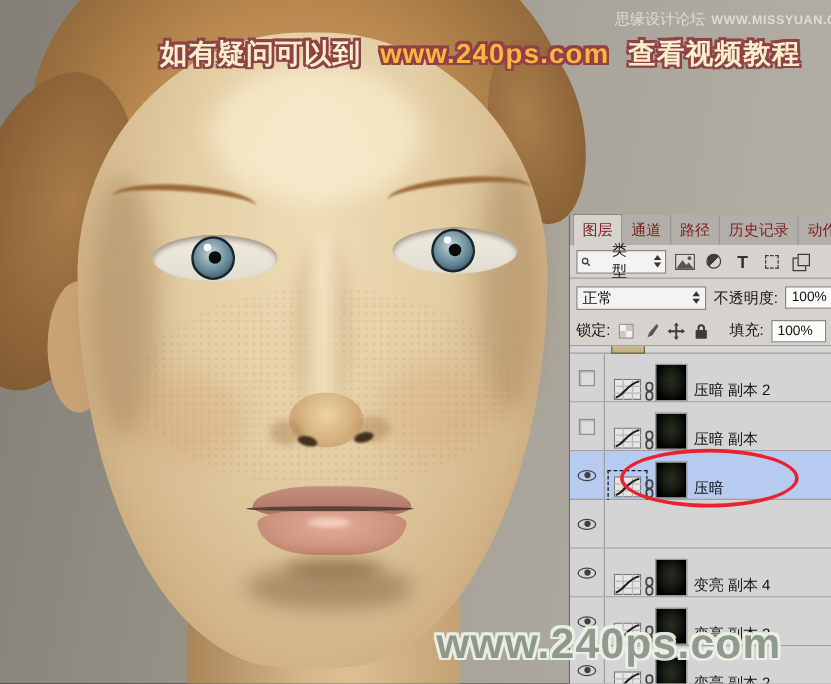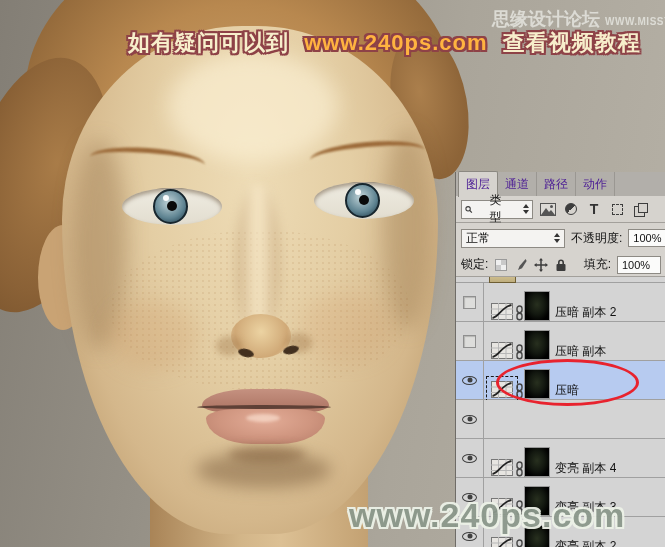--- a/index.html
+++ b/index.html
@@ -65,33 +65,33 @@
 
   
   .banner{position:absolute;left:128px;top:28px;z-index:40;font-weight:bold;font-size:22px;
     white-space:nowrap;letter-spacing:1px;
     text-shadow:-2px -2px 0 #8e4247,2px -2px 0 #8e4247,-2px 2px 0 #8e4247,2px 2px 0 #8e4247,
       0 -2px 0 #8e4247,0 2px 0 #8e4247,-2px 0 0 #8e4247,2px 0 0 #8e4247;}
   .banner .cjk{color:#f7eecb;}
   .banner .url{color:#ffb340;padding:0 8px;}
   .wm-top{position:absolute;left:492px;top:7px;z-index:40;color:rgba(228,228,222,.85);
     white-space:nowrap;display:flex;align-items:baseline;gap:5px;}
-  .wm-top .cjk{font-size:18px;font-weight:bold;}
+  .wm-top .cjk{font-size:12px;}
   .wm-top .latin{font-size:10px;font-weight:bold;letter-spacing:.5px;}
   .wm-bottom{position:absolute;left:349px;top:496px;z-index:45;font-size:34px;font-weight:bold;
     color:#8c998c;letter-spacing:1px;opacity:.95;white-space:nowrap;
     text-shadow:-2px -2px 0 #edf2e8,2px -2px 0 #edf2e8,-2px 2px 0 #edf2e8,2px 2px 0 #edf2e8,
       0 -2px 0 #edf2e8,0 2px 0 #edf2e8,-2px 0 0 #edf2e8,2px 0 0 #edf2e8;}
 
   
   .panel{position:absolute;left:455px;top:172px;width:211px;height:375px;z-index:20;
     background:#d6d3ce;border-left:1px solid #6f6c67;display:flex;flex-direction:column;
     font-size:12px;color:#111;}
   .tabbar{height:24px;background:#b2afaa;display:flex;align-items:flex-end;padding-left:2px;flex:none;}
-  .tab{padding:4px 7px 3px;white-space:nowrap;color:#4c1d95;border-right:1px solid #9a9792;}
+  .tab{padding:4px 7px 3px;white-space:nowrap;color:#7f1d1d;border-right:1px solid #9a9792;}
   .tab.active{background:#d6d3ce;border:1px solid #8b8881;border-bottom:none;border-radius:2px 2px 0 0;
     margin-bottom:-1px;padding-bottom:4px;}
   .filter-row{height:27px;flex:none;display:flex;align-items:center;gap:7px;padding:0 5px;
     border-bottom:1px solid #a3a09b;}
   .kind-box{width:72px;height:19px;background:#f4f3f1;border:1px solid #8d8a84;display:flex;
     align-items:center;gap:17px;padding:0 3px;}
   .spin{display:inline-flex;flex-direction:column;gap:2px;margin-left:auto;}
   .spin i{width:0;height:0;border-left:3.5px solid transparent;border-right:3.5px solid transparent;}
   .spin .up{border-bottom:4px solid #333;}
   .spin .dn{border-top:4px solid #333;}
@@ -194,20 +194,21 @@
   </div>
 
   <div class="wm-bottom">www.240ps.com</div>
 
   <div class="panel">
 
     <div class="tabbar">
       <div class="tab active">图层</div>
       <div class="tab">通道</div>
       <div class="tab">路径</div>
+      <div class="tab">历史记录</div>
       <div class="tab">动作</div>
     </div>
 
     <div class="filter-row">
       <div class="kind-box">
         <svg width="11" height="11" viewBox="0 0 11 11">
           <circle cx="4.5" cy="4.5" r="3.2" fill="none" stroke="#3d3d3d" stroke-width="1.5"></circle>
           <path d="M7 7l3 3" stroke="#3d3d3d" stroke-width="1.7"></path>
         </svg>
         <span>类型</span>

